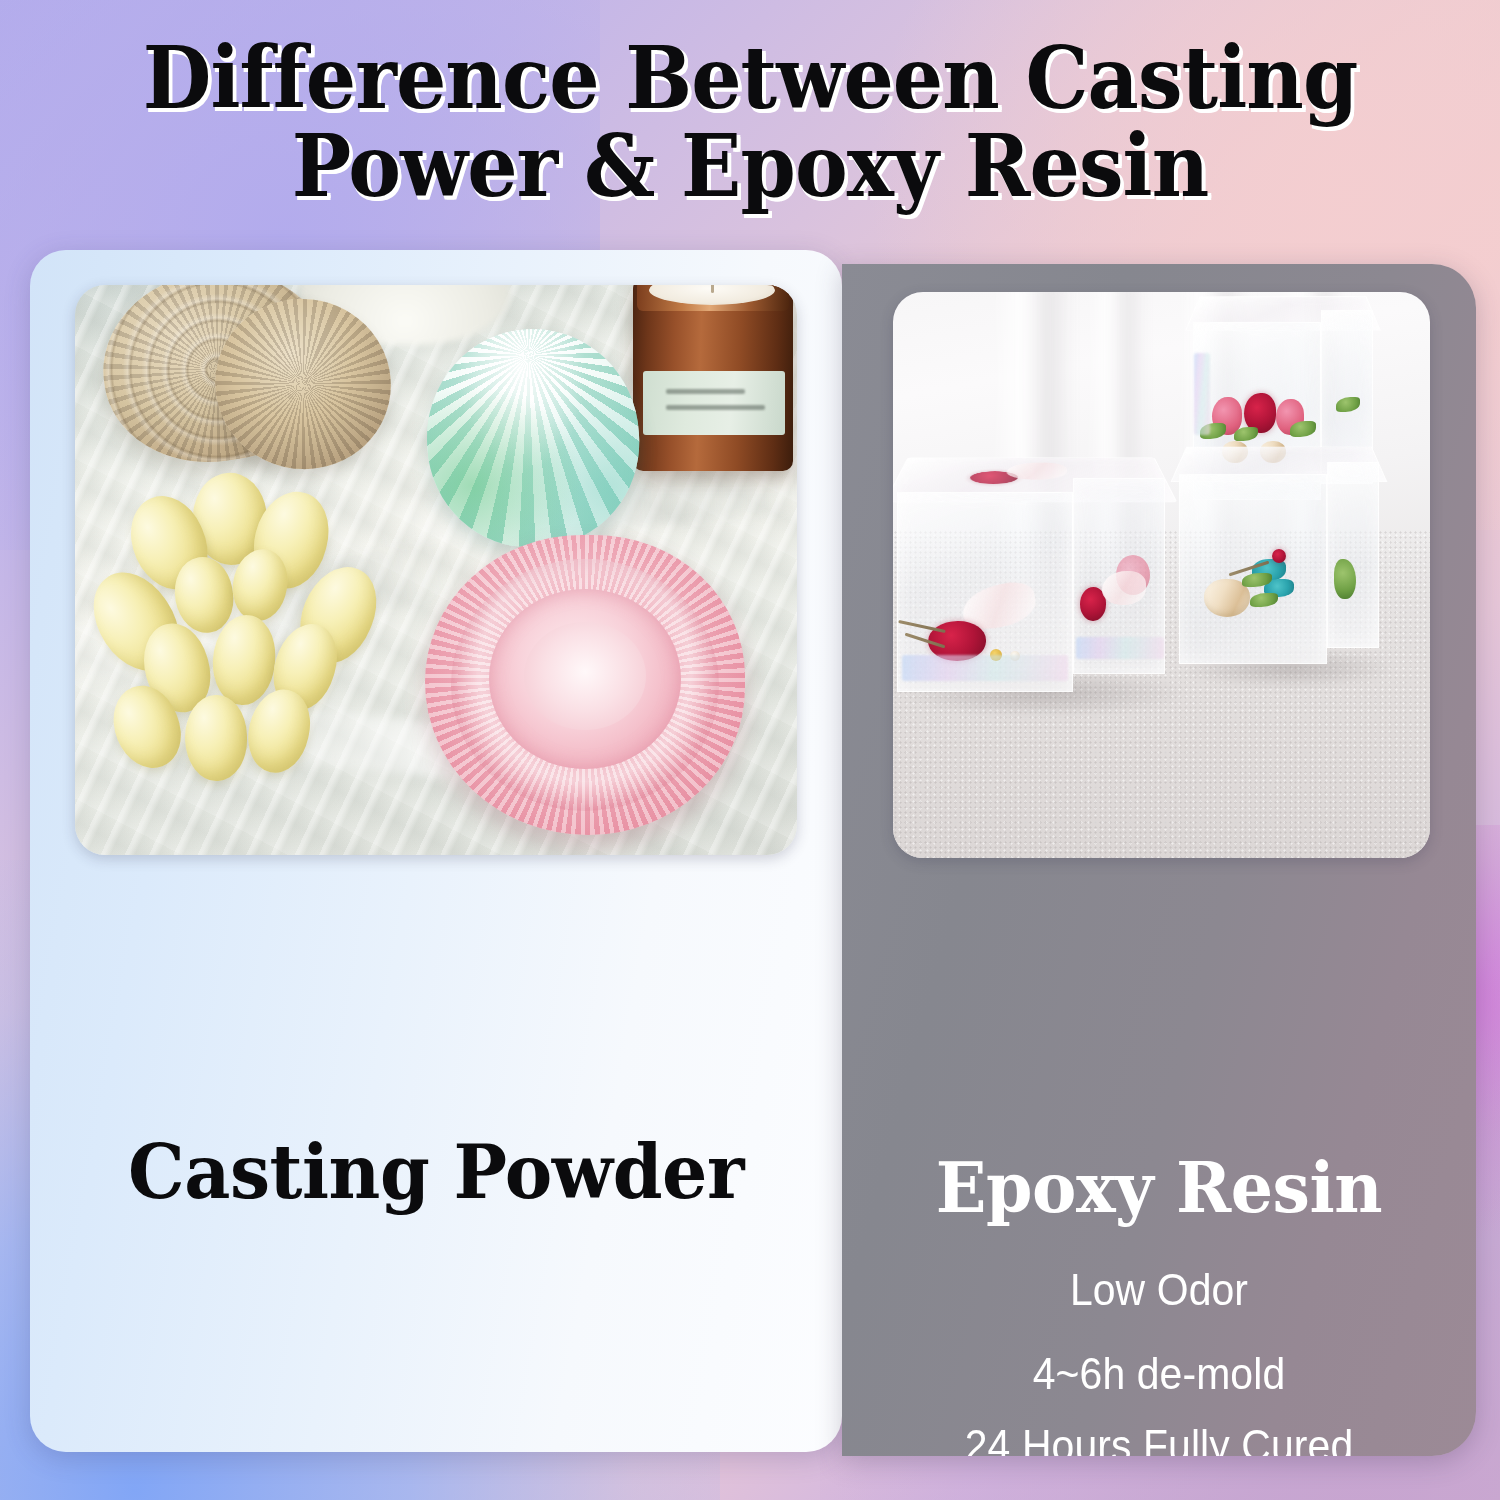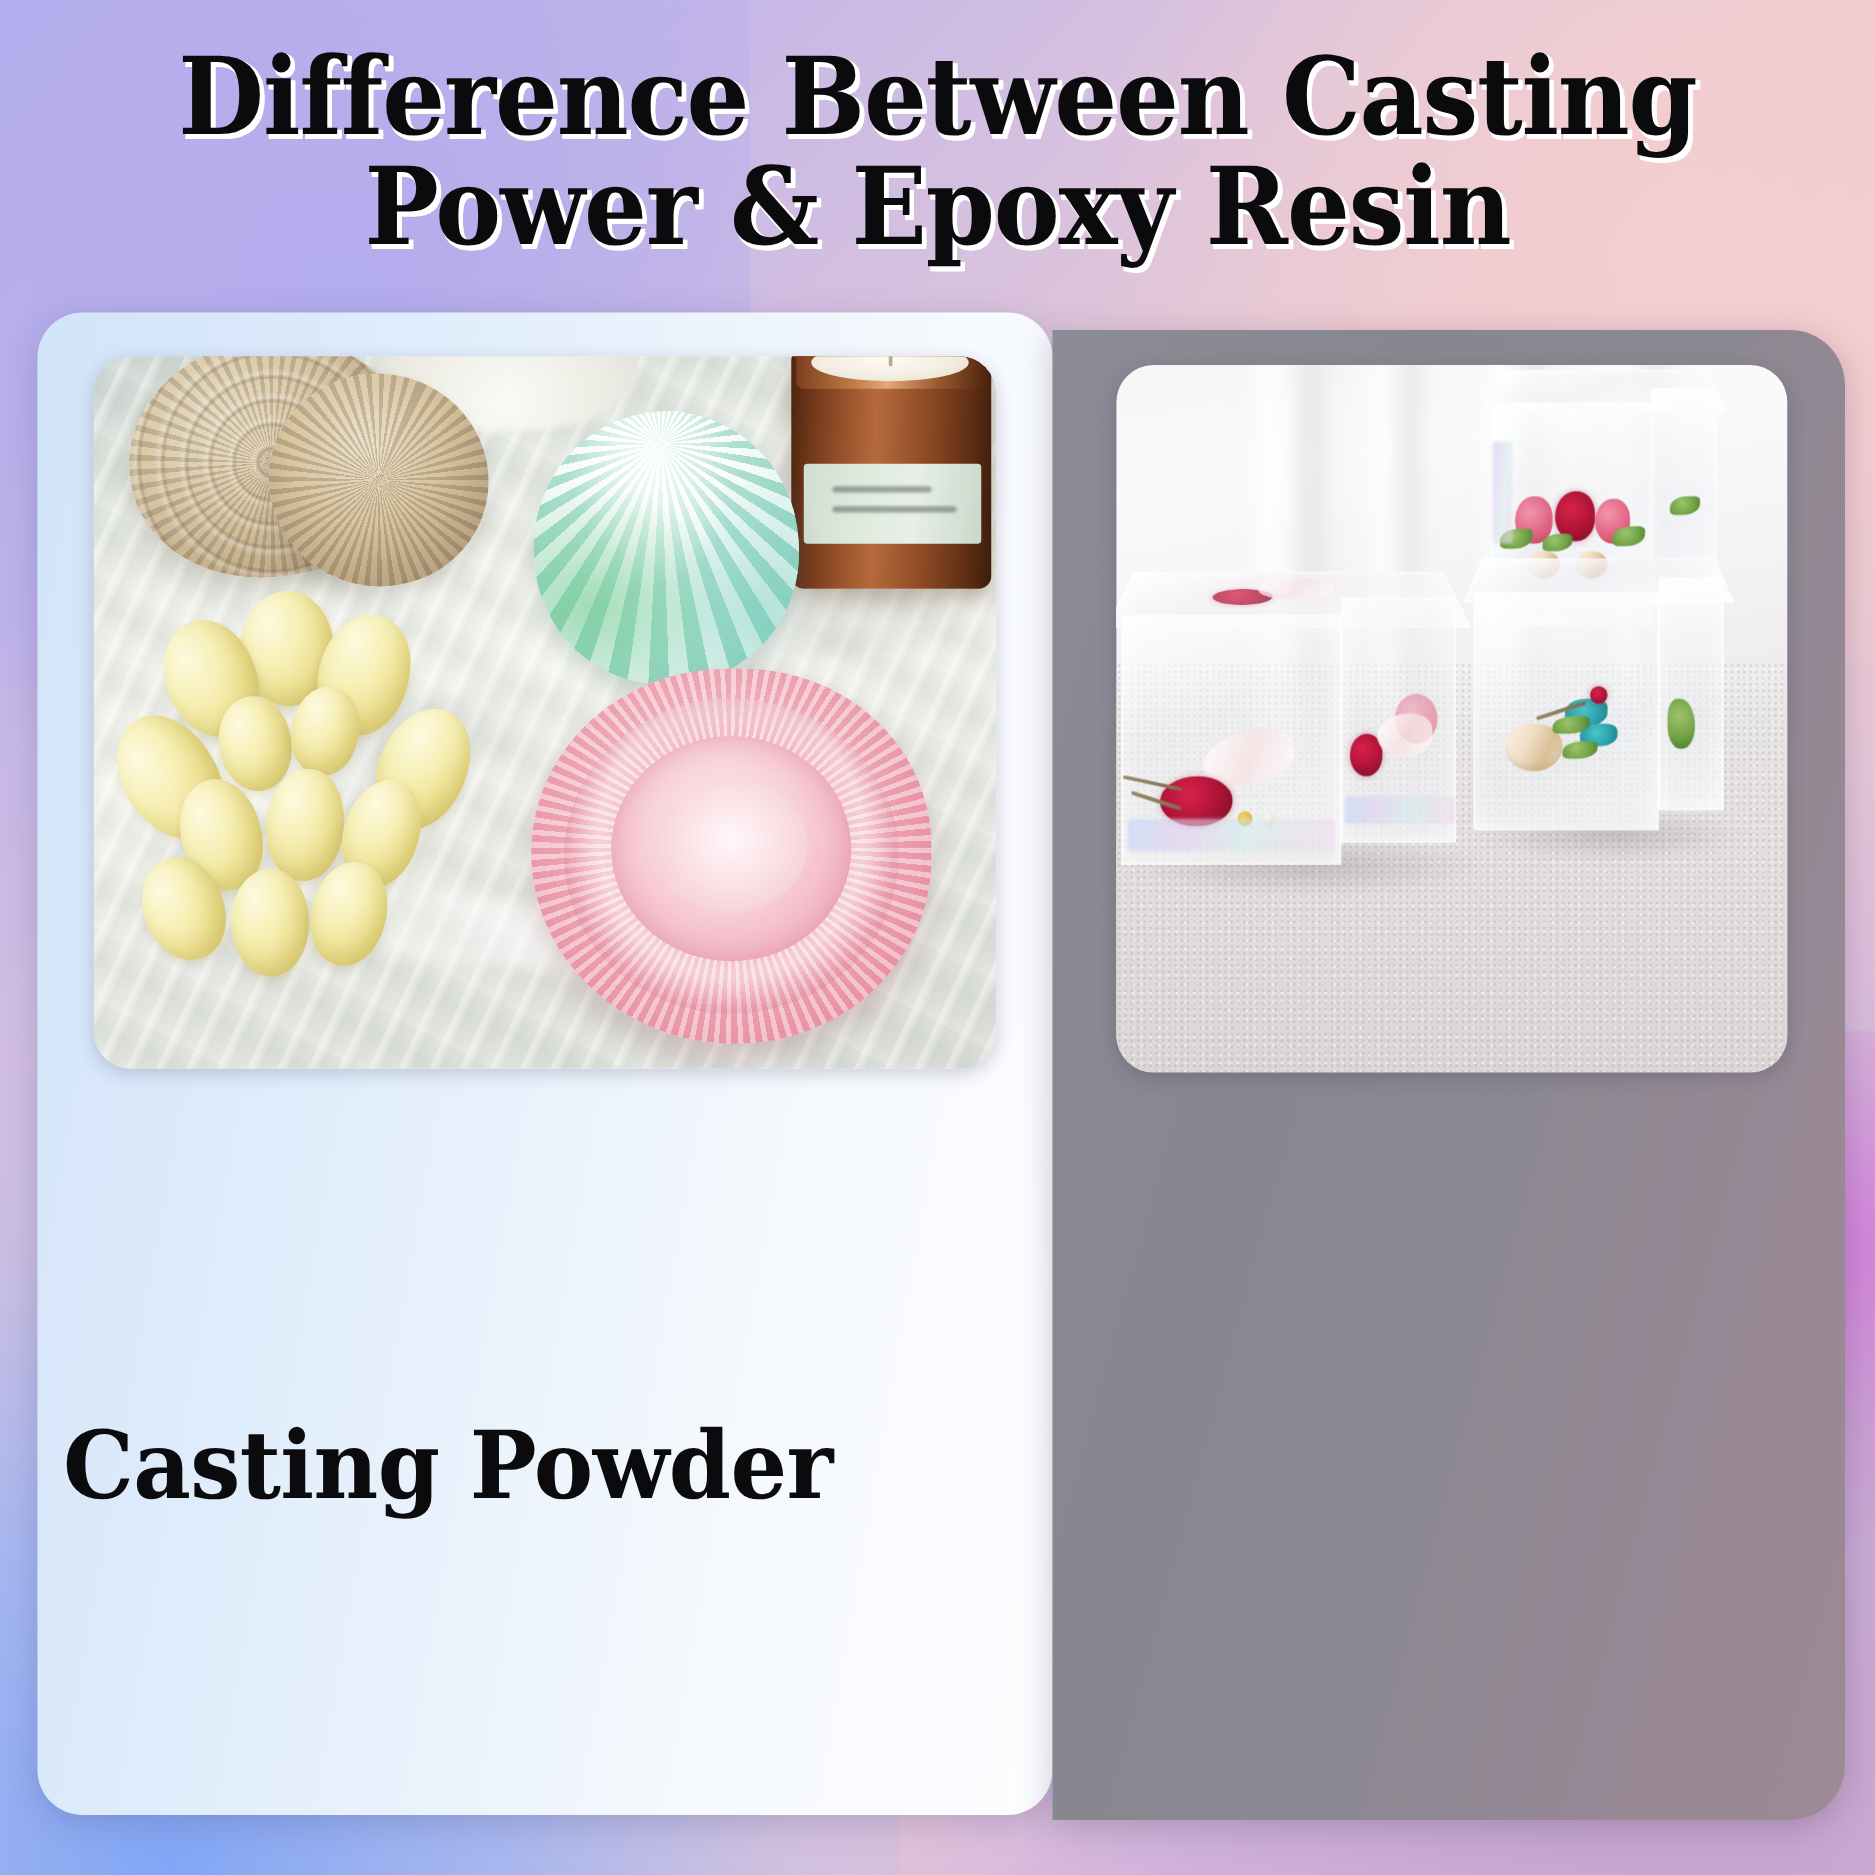--- a/index.html
+++ b/index.html
@@ -598,21 +598,21 @@
     border-radius: 50%;
     background: radial-gradient(ellipse at 50% 50%,
       rgba(120,112,112,0.30) 0%, rgba(120,112,112,0) 72%);
     filter: blur(3px);
   }
 
   
   .panel-body {
     position: absolute;
     left: 0; right: 0;
-    text-align: left;
+    text-align: center;
   }
 
   .panel-heading {
     font-family: "DejaVu Serif", "Liberation Serif", serif;
     font-weight: 700;
     letter-spacing: -0.5px;
     transform: scaleX(0.95);
   }
   .heading-left  { color: #0b0b0d; font-size: 75px; }
   .heading-right { color: #ffffff; font-size: 70px; }
@@ -781,15 +781,24 @@
           <div class="cube-face side">
             <div class="incl rose-red" style="left:6px;top:108px;width:26px;height:34px;border-radius:52% 48% 50% 50%;"></div>
             <div class="incl rose-pink" style="left:42px;top:76px;width:34px;height:40px;opacity:.55;border-radius:50%;"></div>
             <div class="incl feather" style="left:28px;top:92px;width:44px;height:34px;"></div>
             <div class="incl iridescent" style="left:2px;top:158px;width:88px;height:22px;"></div>
           </div>
         </div>
       </div>
     </div>
 
+    <div class="panel-body body-right">
+      <div class="panel-heading heading-right">Epoxy Resin</div>
+      <ul class="feature-list">
+        <li class="feature feature-right">Low Odor</li>
+        <li class="feature feature-right">4~6h de-mold</li>
+        <li class="feature feature-right">24 Hours Fully Cured</li>
+
+      </ul>
+    </div>
   </div>
 
 </div>
 
 </body></html>

